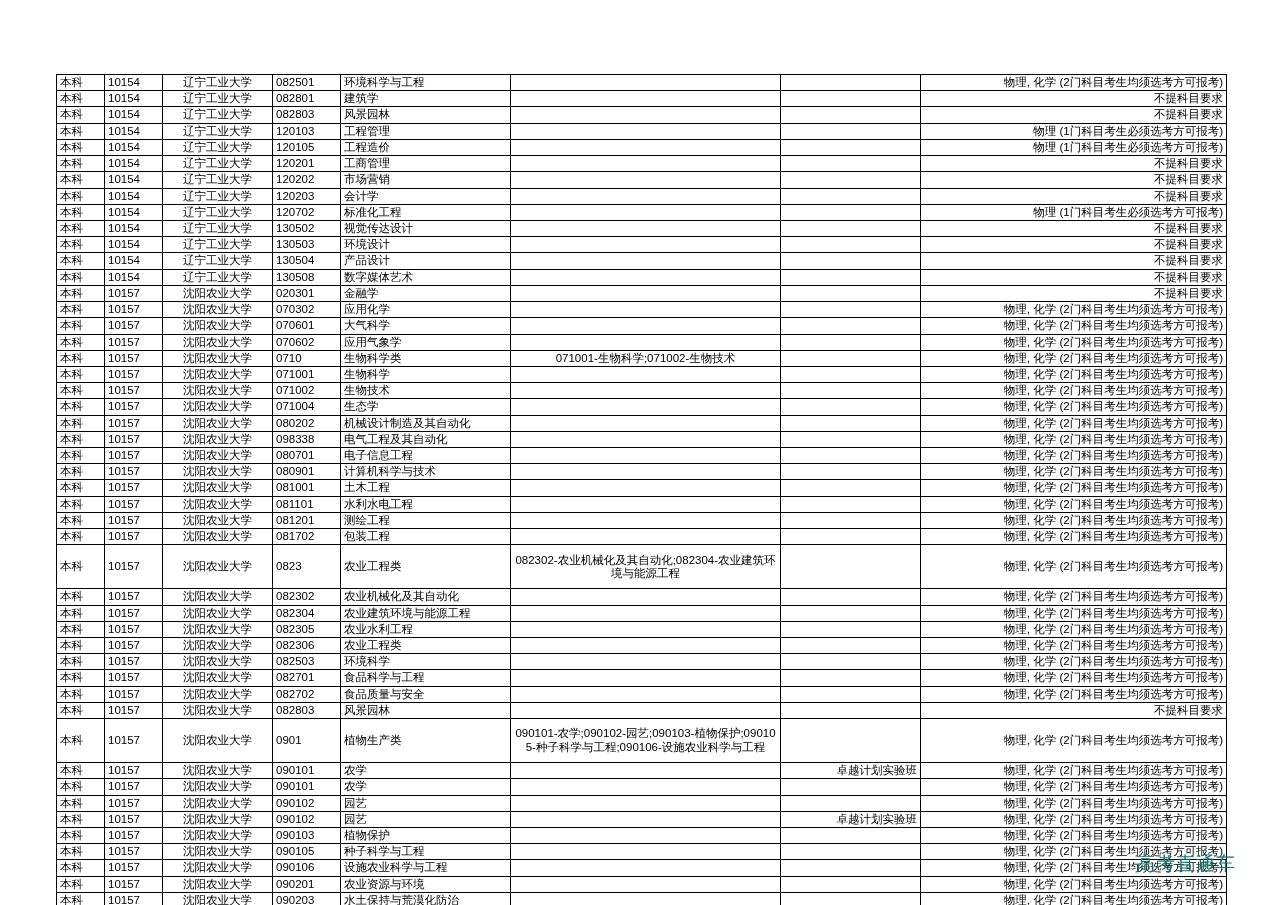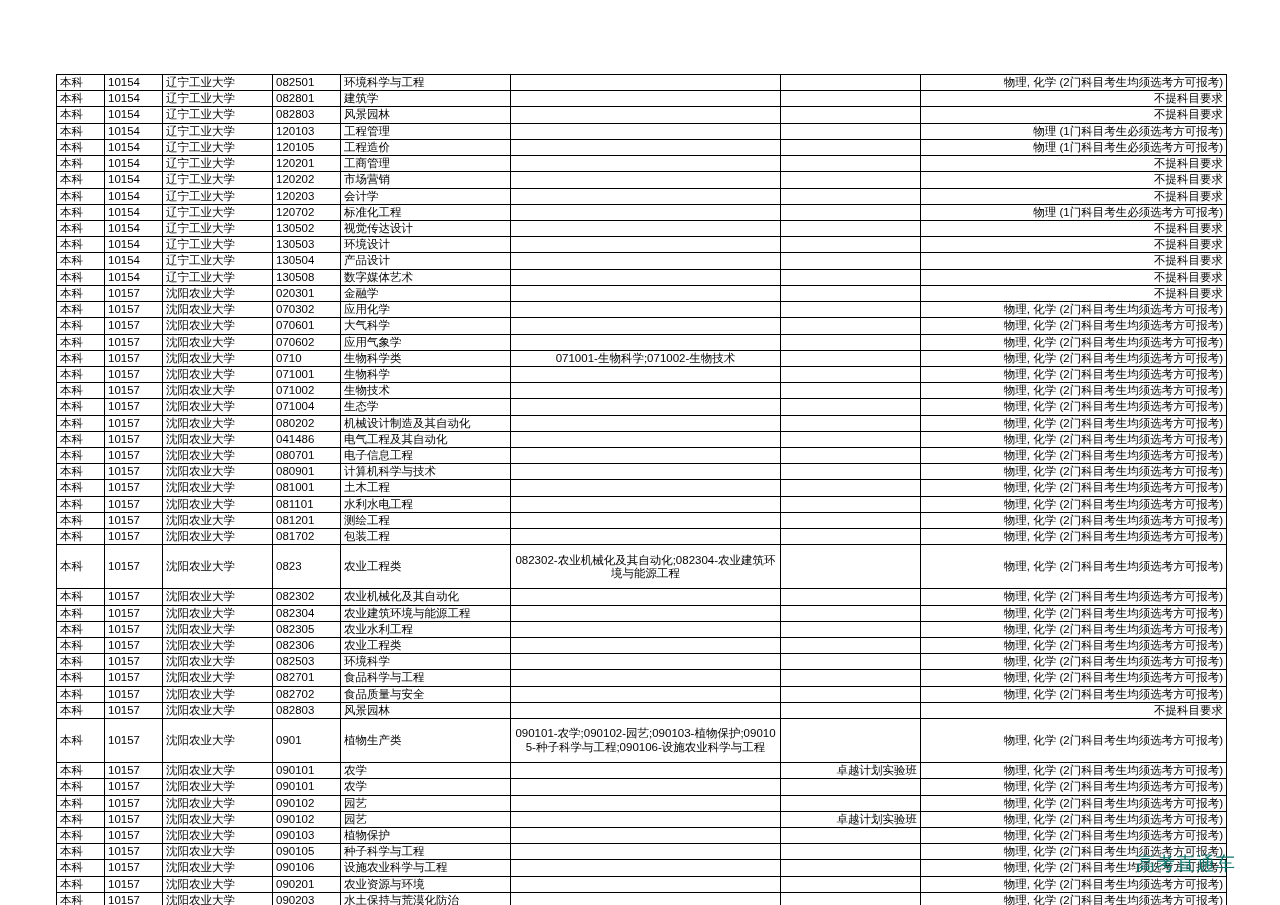--- a/index.html
+++ b/index.html
@@ -42,21 +42,21 @@
   col.c-level   { width: 48px; }
   col.c-code    { width: 58px; }
   col.c-school  { width: 110px; }
   col.c-mcode   { width: 68px; }
   col.c-mname   { width: 170px; }
   col.c-detail  { width: 270px; }
   col.c-note    { width: 140px; }
   col.c-req     { width: 306px; }
 
   td.level, td.code, td.mcode { text-align: left; }
-  td.school { text-align: left; }
+  td.school { text-align: center; }
   td.mname { text-align: left; }
   td.detail { text-align: center; font-size: 11px; }
   td.note { text-align: right; }
   td.req { text-align: right; }
 
   .watermark {
     position: absolute;
     right: 44px;
     bottom: 28px;
     font-size: 19px;
@@ -299,21 +299,21 @@
           <td class="mcode">080202</td>
           <td class="mname">机械设计制造及其自动化</td>
           <td class="detail"></td>
           <td class="note"></td>
           <td class="req">物理, 化学 (2门科目考生均须选考方可报考)</td>
         </tr>
         <tr>
           <td class="level">本科</td>
           <td class="code">10157</td>
           <td class="school">沈阳农业大学</td>
-          <td class="mcode">041486</td>
+          <td class="mcode">098338</td>
           <td class="mname">电气工程及其自动化</td>
           <td class="detail"></td>
           <td class="note"></td>
           <td class="req">物理, 化学 (2门科目考生均须选考方可报考)</td>
         </tr>
         <tr>
           <td class="level">本科</td>
           <td class="code">10157</td>
           <td class="school">沈阳农业大学</td>
           <td class="mcode">080701</td>

